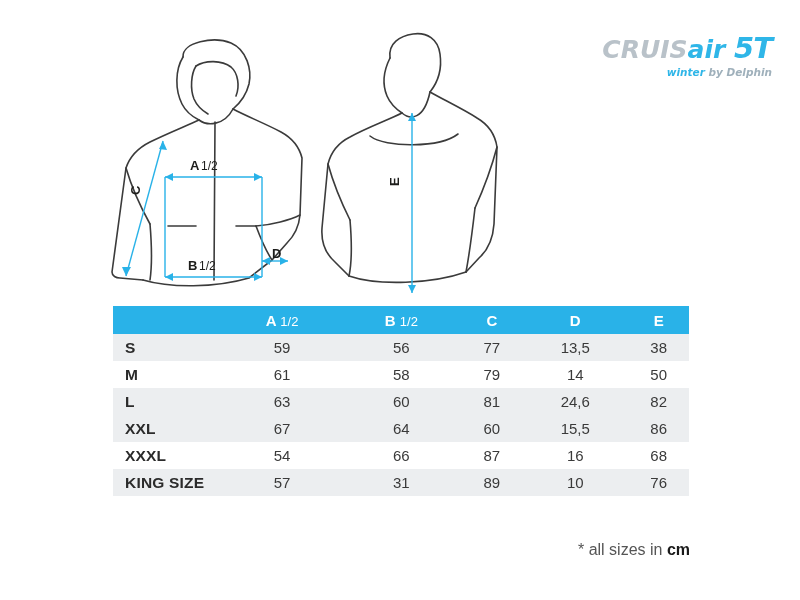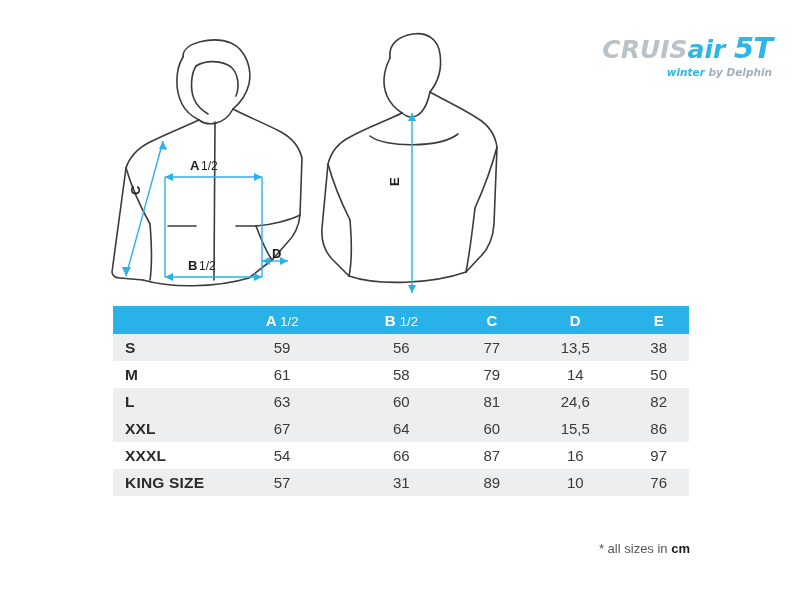--- a/index.html
+++ b/index.html
@@ -112,21 +112,21 @@
     color: #2b2b2b;
     letter-spacing: 0.2px;
   }
   .size-table tbody tr.odd td { background: #eceef0; }
   .size-table tbody tr.even td { background: #ffffff; }
 
   .footnote {
     position: absolute;
     right: 110px;
     top: 541px;
-    font-size: 13px;
+    font-size: 16px;
     color: #555;
   }
   .footnote b { color: #1a1a1a; }
 
   
   .dim-label {
     font-family: "Liberation Sans", sans-serif;
     font-weight: bold;
     fill: #1d1d1b;
   }
@@ -283,21 +283,21 @@
         <td>60</td>
         <td>15,5</td>
         <td>86</td>
       </tr>
       <tr class="even">
         <td class="row-label">XXXL</td>
         <td>54</td>
         <td>66</td>
         <td>87</td>
         <td>16</td>
-        <td>97</td>
+        <td>68</td>
       </tr>
       <tr class="odd">
         <td class="row-label">KING SIZE</td>
         <td>57</td>
         <td>31</td>
         <td>89</td>
         <td>10</td>
         <td>76</td>
       </tr>
     </tbody>

